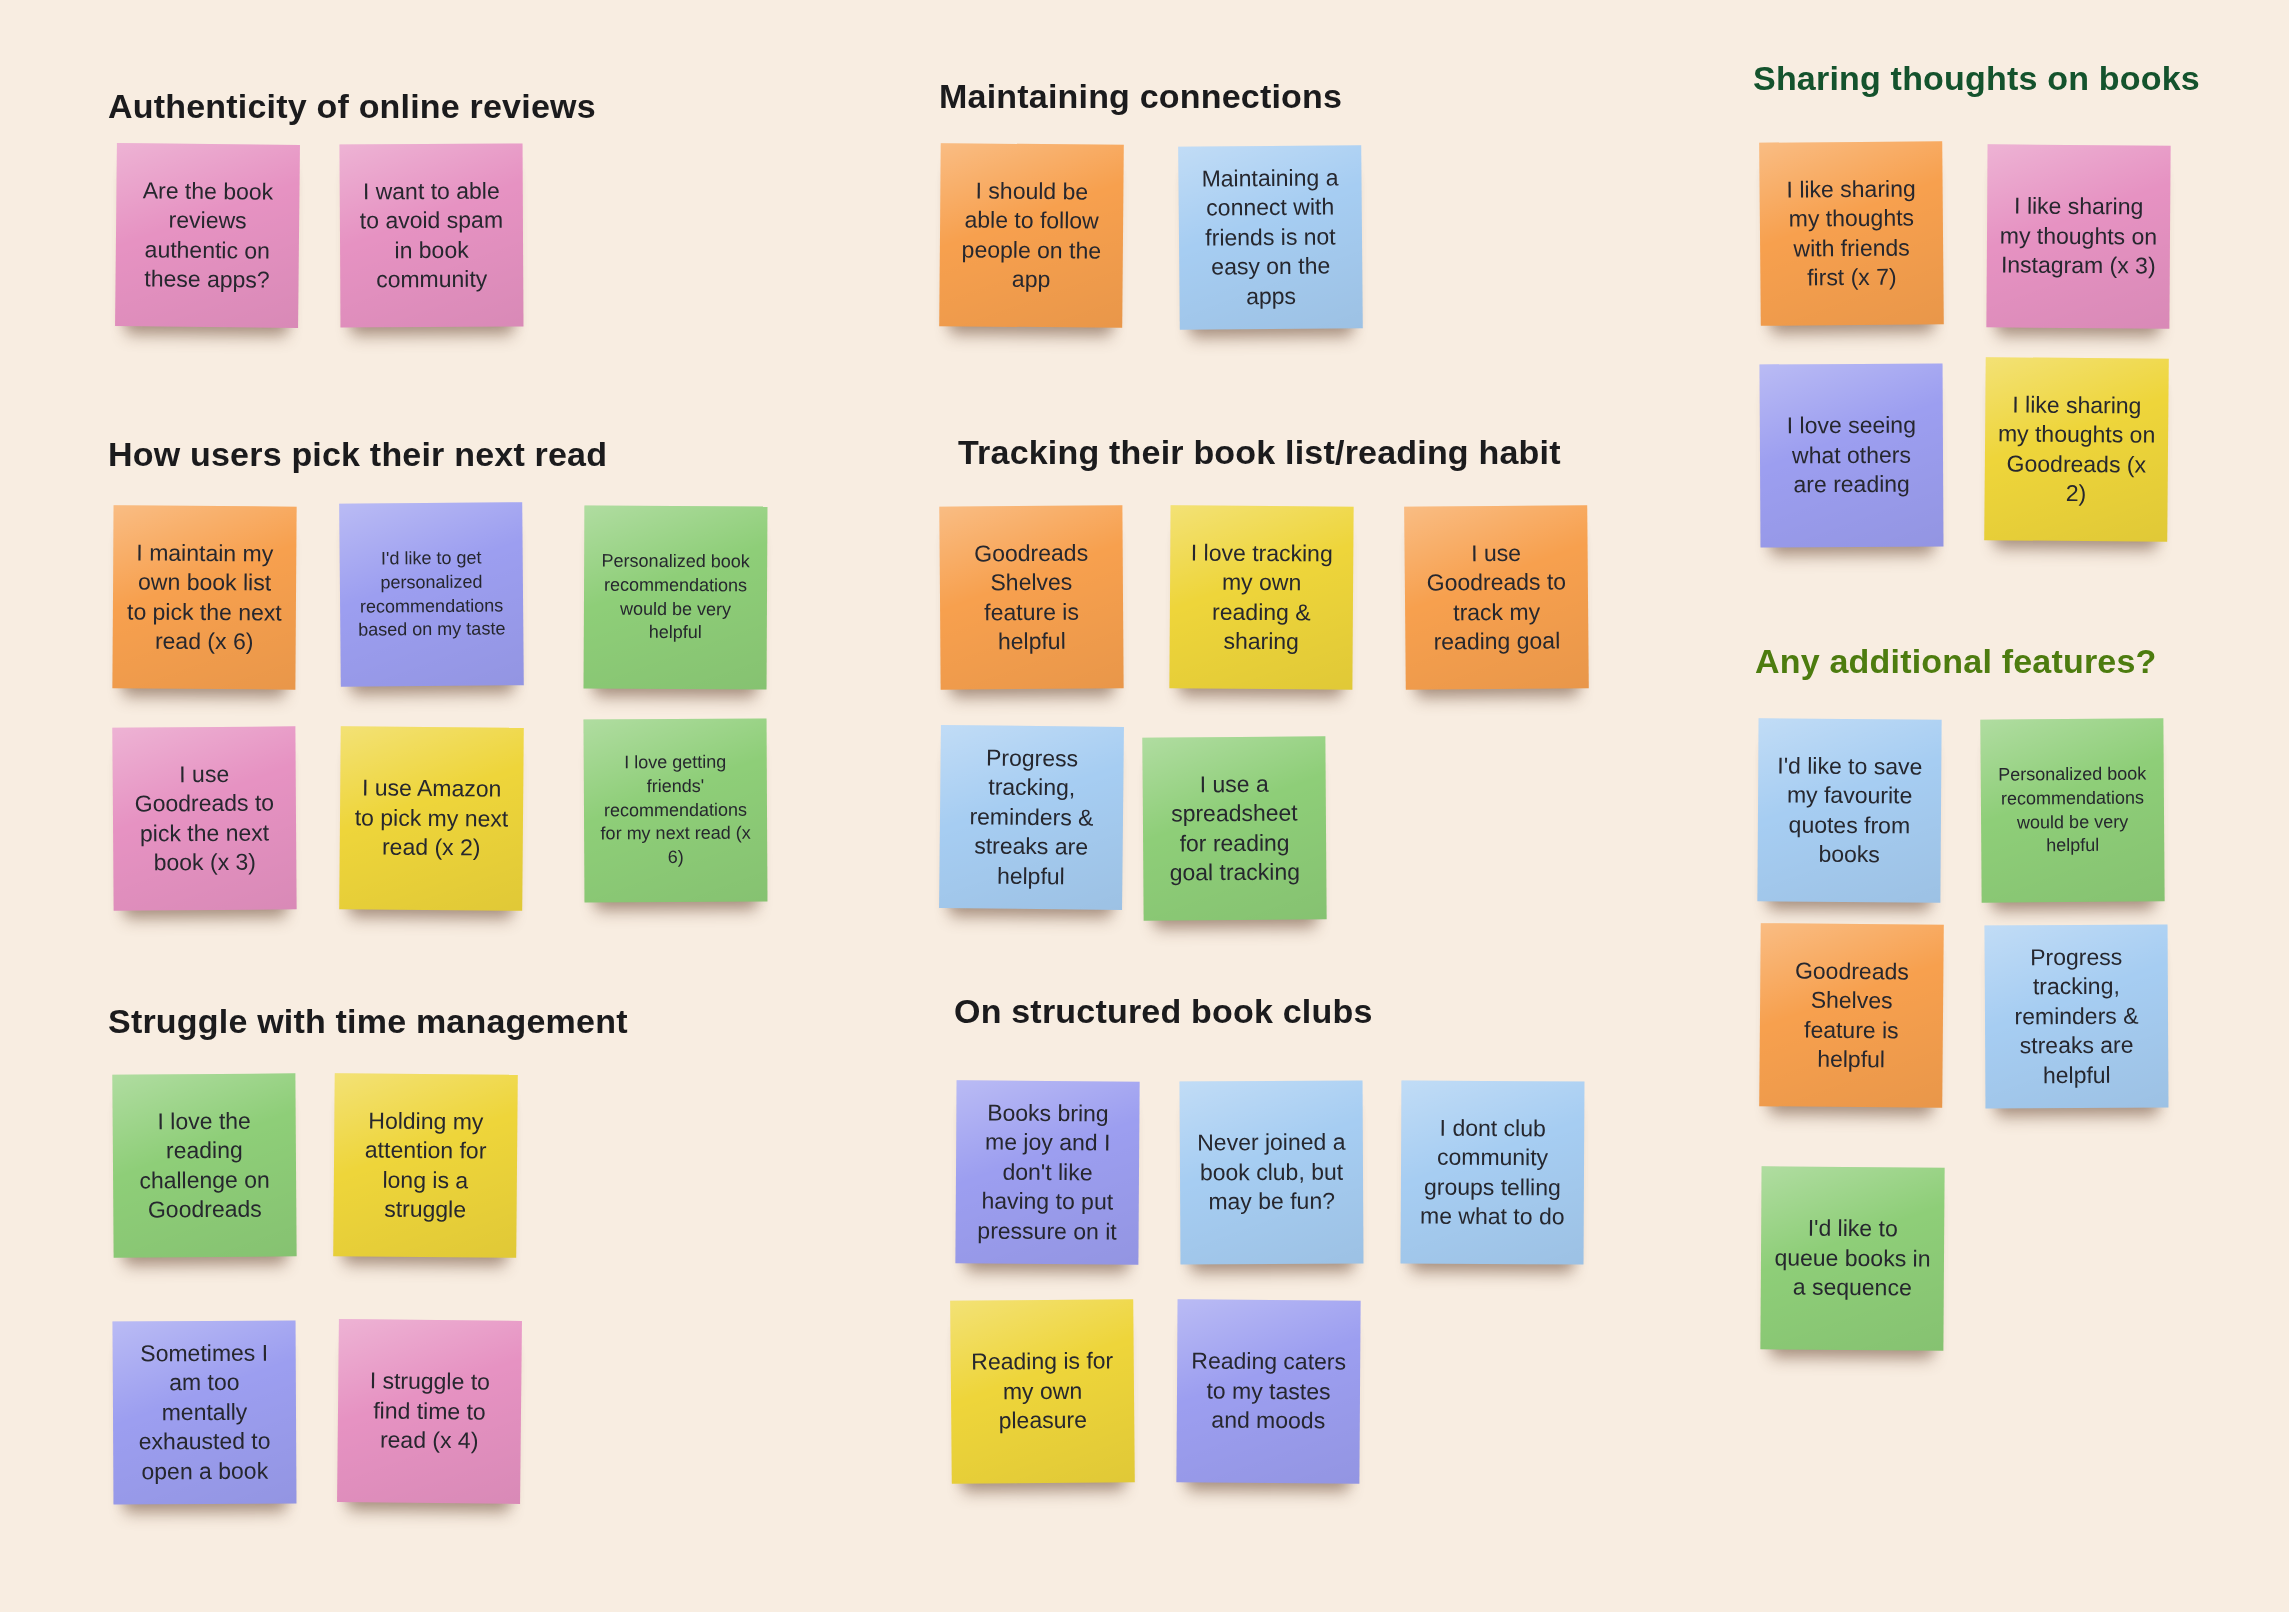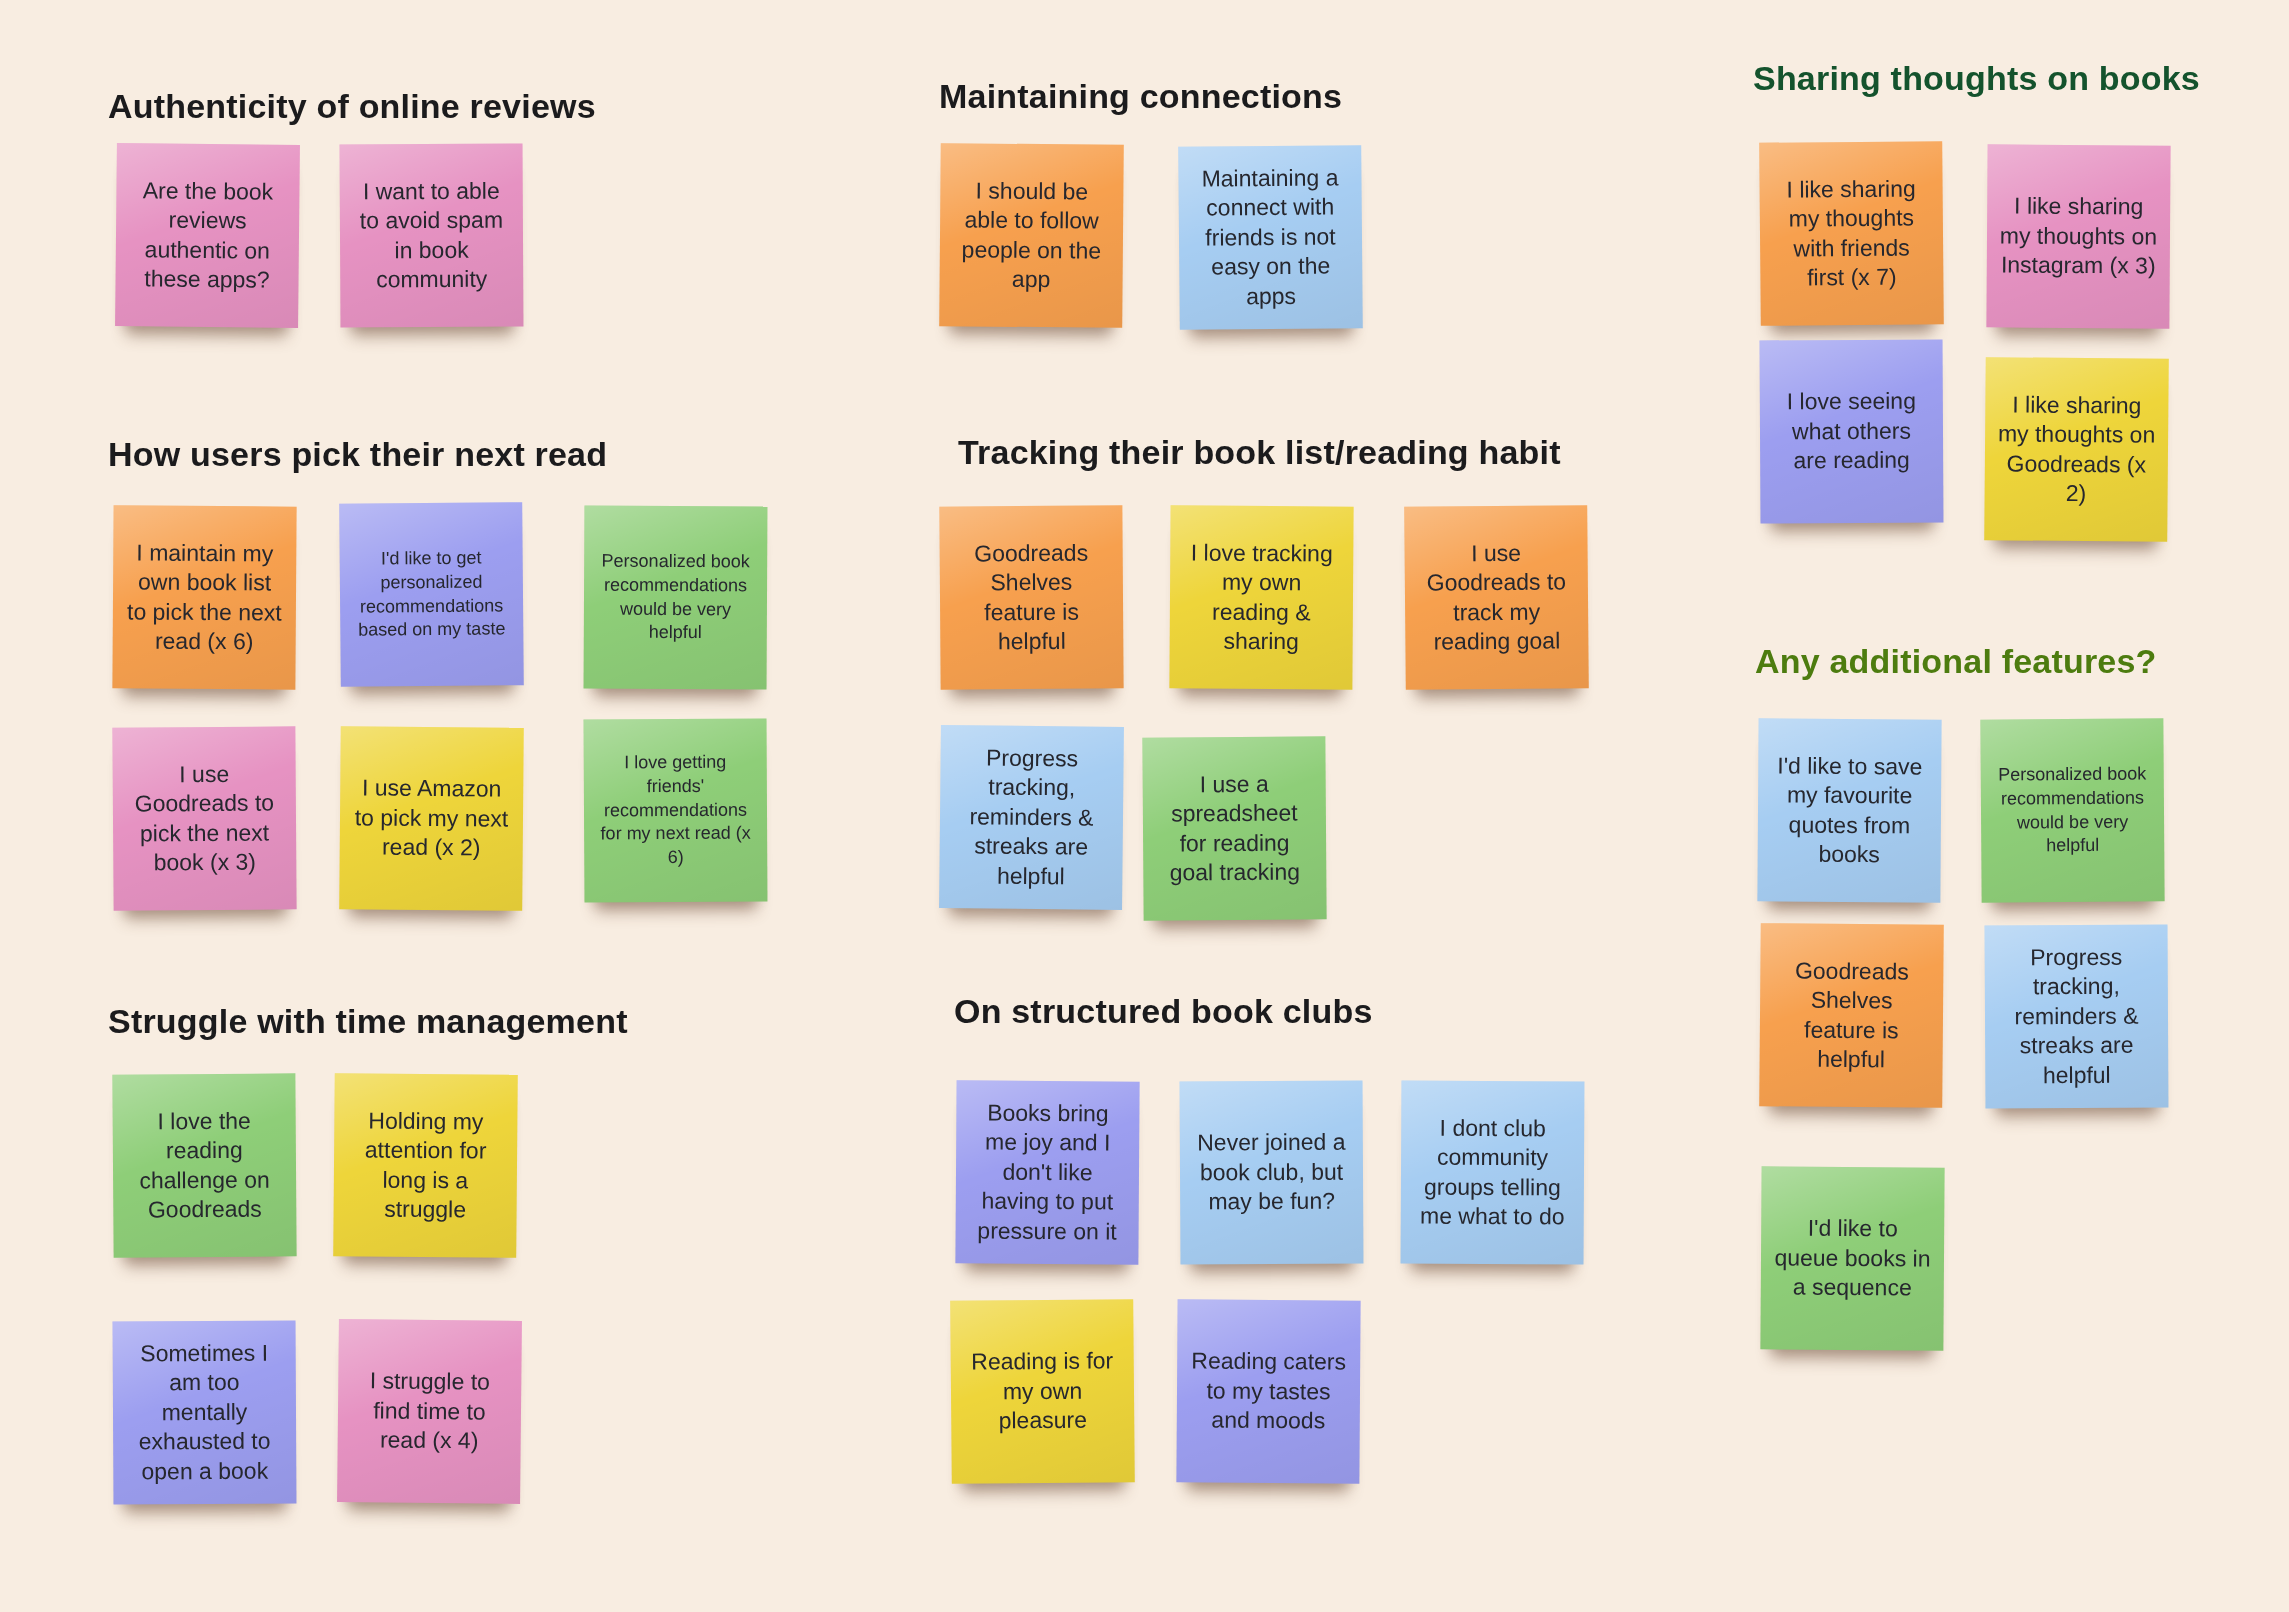--- a/index.html
+++ b/index.html
@@ -147,21 +147,21 @@
       </div>
     </section>
     <section class="group">
       <h2 class="group-title" style="left: 1753px; top: 58px; color: #14532d;">Sharing thoughts on books</h2>
       <div class="note" style="left: 1760px; top: 142px; transform: rotate(-0.5deg); --c: #F7A04E; color: rgb(38, 39, 46);">
         <span>I like sharing my thoughts with friends first (x 7)</span>
       </div>
       <div class="note" style="left: 1987px; top: 145px; transform: rotate(0.4deg); --c: #E692C2; color: rgb(38, 39, 46);">
         <span>I like sharing my thoughts on Instagram (x 3)</span>
       </div>
-      <div class="note" style="left: 1760px; top: 340px; transform: rotate(-0.3deg); --c: #9C9EF0; color: rgb(38, 39, 46);">
+      <div class="note" style="left: 1760px; top: 364px; transform: rotate(-0.3deg); --c: #9C9EF0; color: rgb(38, 39, 46);">
         <span>I love seeing what others are reading</span>
       </div>
       <div class="note" style="left: 1985px; top: 358px; transform: rotate(0.5deg); --c: #EED53A; color: rgb(38, 39, 46);">
         <span>I like sharing my thoughts on Goodreads (x 2)</span>
       </div>
     </section>
     <section class="group">
       <h2 class="group-title" style="left: 1755px; top: 641px; color: #4d7c0f;">Any additional features?</h2>
       <div class="note" style="left: 1758px; top: 719px; transform: rotate(0.4deg); --c: #A6CDF2; color: rgb(38, 39, 46);">
         <span>I'd like to save my favourite quotes from books</span>

